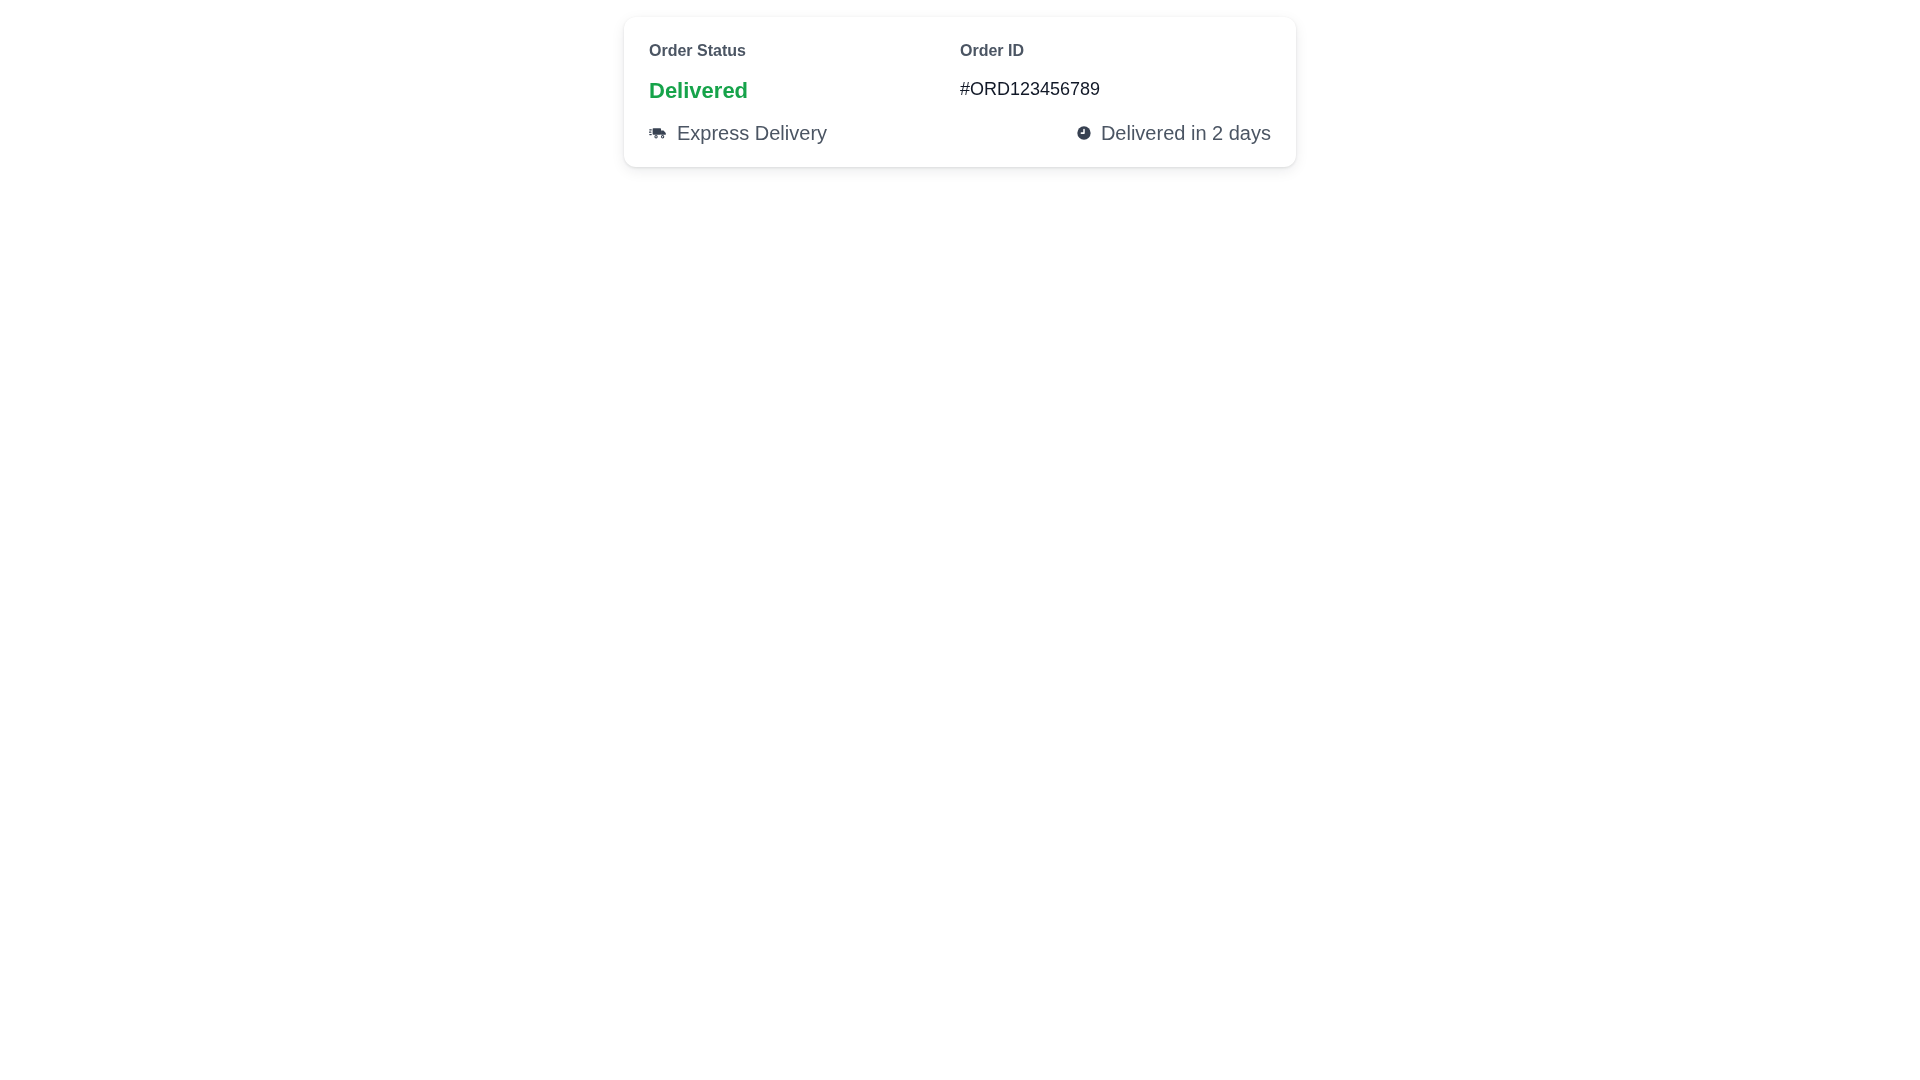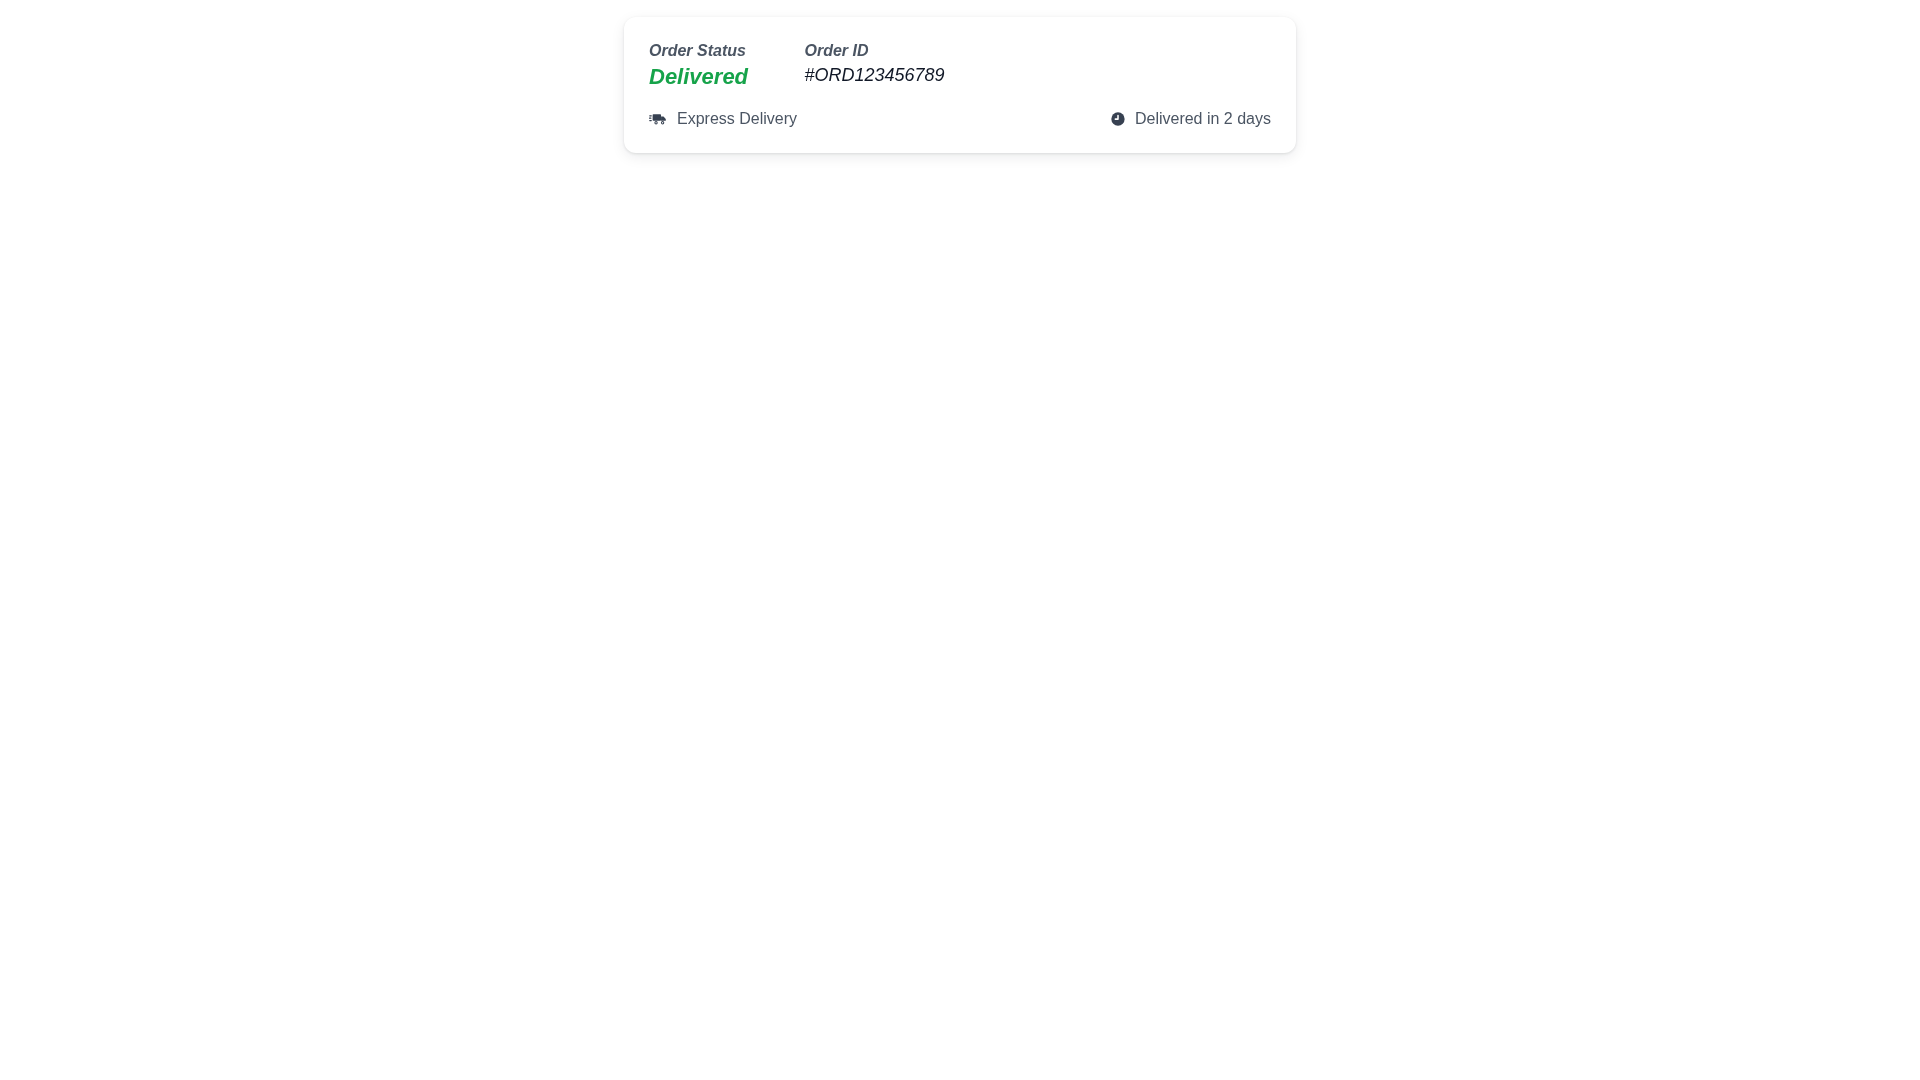--- a/index.html
+++ b/index.html
@@ -19,58 +19,57 @@
     width: 672px;
     margin: 0 auto;
     background: #ffffff;
     border-radius: 12px;
     box-sizing: border-box;
     padding: 24px 25px 24px 25px;
     box-shadow: 0 1px 3px rgba(0,0,0,0.10), 0 4px 14px rgba(15,23,42,0.08);
   }
   .grid {
     display: grid;
-    grid-template-columns: 1fr 1fr 1fr 1fr;
+    grid-template-columns: 1fr 1fr;
     row-gap: 18px;
-    font-style: italic;
   }
   .cell { min-width: 0; }
   .cell.right {
     justify-self: end;
     text-align: left;
   }
   .field-label {
     font-size: 16px;
     line-height: 20px;
     font-weight: bold;
     color: #4b5563;
   }
   .field-value {
     font-size: 18px;
     line-height: 23px;
     color: #111827;
-    margin-top: 3px;
+    margin-top: 17px;
   }
   .field-value.status {
     font-size: 22px;
     line-height: 26px;
     font-weight: bold;
     color: #16a34a;
   }
   .card-footer {
     margin-top: 19px;
     display: flex;
     justify-content: space-between;
     align-items: center;
   }
   .footer-item {
     display: flex;
     align-items: center;
     gap: 9px;
-    font-size: 16px;
+    font-size: 20px;
     line-height: 20px;
     color: #4b5563;
   }
   .icon {
     display: inline-flex;
     align-items: center;
     justify-content: center;
     color: #374151;
     flex: 0 0 auto;
   }

